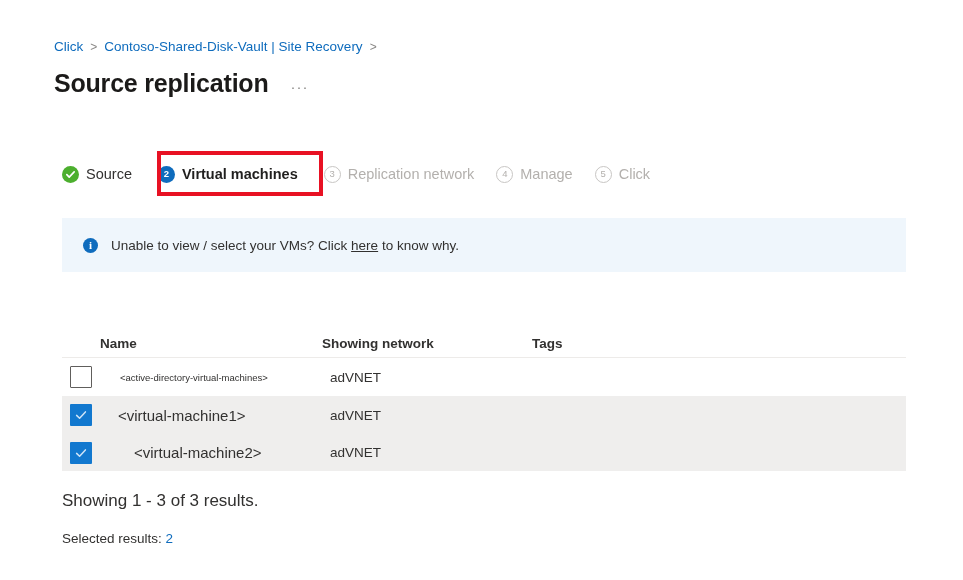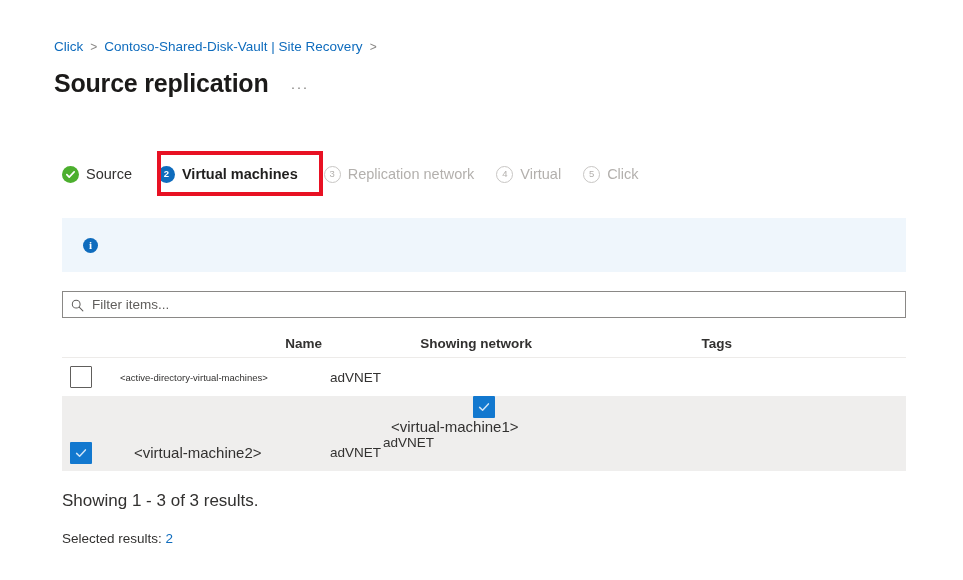--- a/index.html
+++ b/index.html
@@ -210,41 +210,40 @@
     left: 62px;
     top: 330px;
     width: 844px;
   }
   .thead {
     display: flex;
     align-items: center;
     height: 28px;
     border-bottom: 1px solid #edebe9;
     padding-left: 38px;
-    text-align: right;
   }
   .th {
     font-size: 13.5px;
     font-weight: 700;
     color: #323130;
   }
   .col-name { width: 222px; flex: 0 0 auto; }
   .col-vnet { width: 210px; flex: 0 0 auto; }
   .col-tags { width: 200px; flex: 0 0 auto; }
 
   .trow {
     display: flex;
     align-items: center;
     padding-left: 8px;
     background: #ffffff;
     cursor: pointer;
   }
   .trow.selected { background: #efeeed; }
   .trow.r1 { height: 38px; }
-  .trow.r2 { height: 38px; flex-direction: column; }
+  .trow.r2 { height: 38px; }
   .trow.r3 { height: 37px; }
 
   .cb {
     width: 22px;
     height: 22px;
     flex: 0 0 auto;
     margin-right: 8px;
     display: flex;
     align-items: center;
     justify-content: center;
@@ -332,47 +331,39 @@
 
     <div class="tab disabled">
       <span class="step-circle pending">3</span>
       <span class="tab-label">Replication network</span>
     </div>
 
     <span class="tab-gap-sm"></span>
 
     <div class="tab disabled">
       <span class="step-circle pending">4</span>
-      <span class="tab-label">Virtual</span>
+      <span class="tab-label">Manage</span>
     </div>
 
     <span class="tab-gap-sm"></span>
 
     <div class="tab disabled">
       <span class="step-circle pending">5</span>
       <span class="tab-label">Click</span>
     </div>
 
   </div>
 
   <div class="annotation-box"></div>
 
   <div class="info-banner">
     <span class="info-icon">i</span>
-  </div>
-
-  <div class="filter-box">
-    <span class="filter-icon">
-      <svg width="13" height="13" viewBox="0 0 14 14" aria-hidden="true">
-        <circle cx="5.6" cy="5.6" r="4.2" fill="none" stroke="#605e5c" stroke-width="1.1"></circle>
-        <line x1="8.8" y1="8.8" x2="12.8" y2="12.8" stroke="#605e5c" stroke-width="1.1" stroke-linecap="round"></line>
-      </svg>
-    </span>
-    <input class="filter-input" type="text" placeholder="Filter items..." style="">
-  </div>
+    <span class="info-text"><span>Unable to view / select your VMs? Click </span><a>here</a><span> to know why.</span></span>
+  </div>
+
 
   <div class="table">
 
     <div class="thead">
       <div class="th col-name">Name</div>
       <div class="th col-vnet">Showing network</div>
       <div class="th col-tags">Tags</div>
     </div>
 
     <div class="trow r1">

